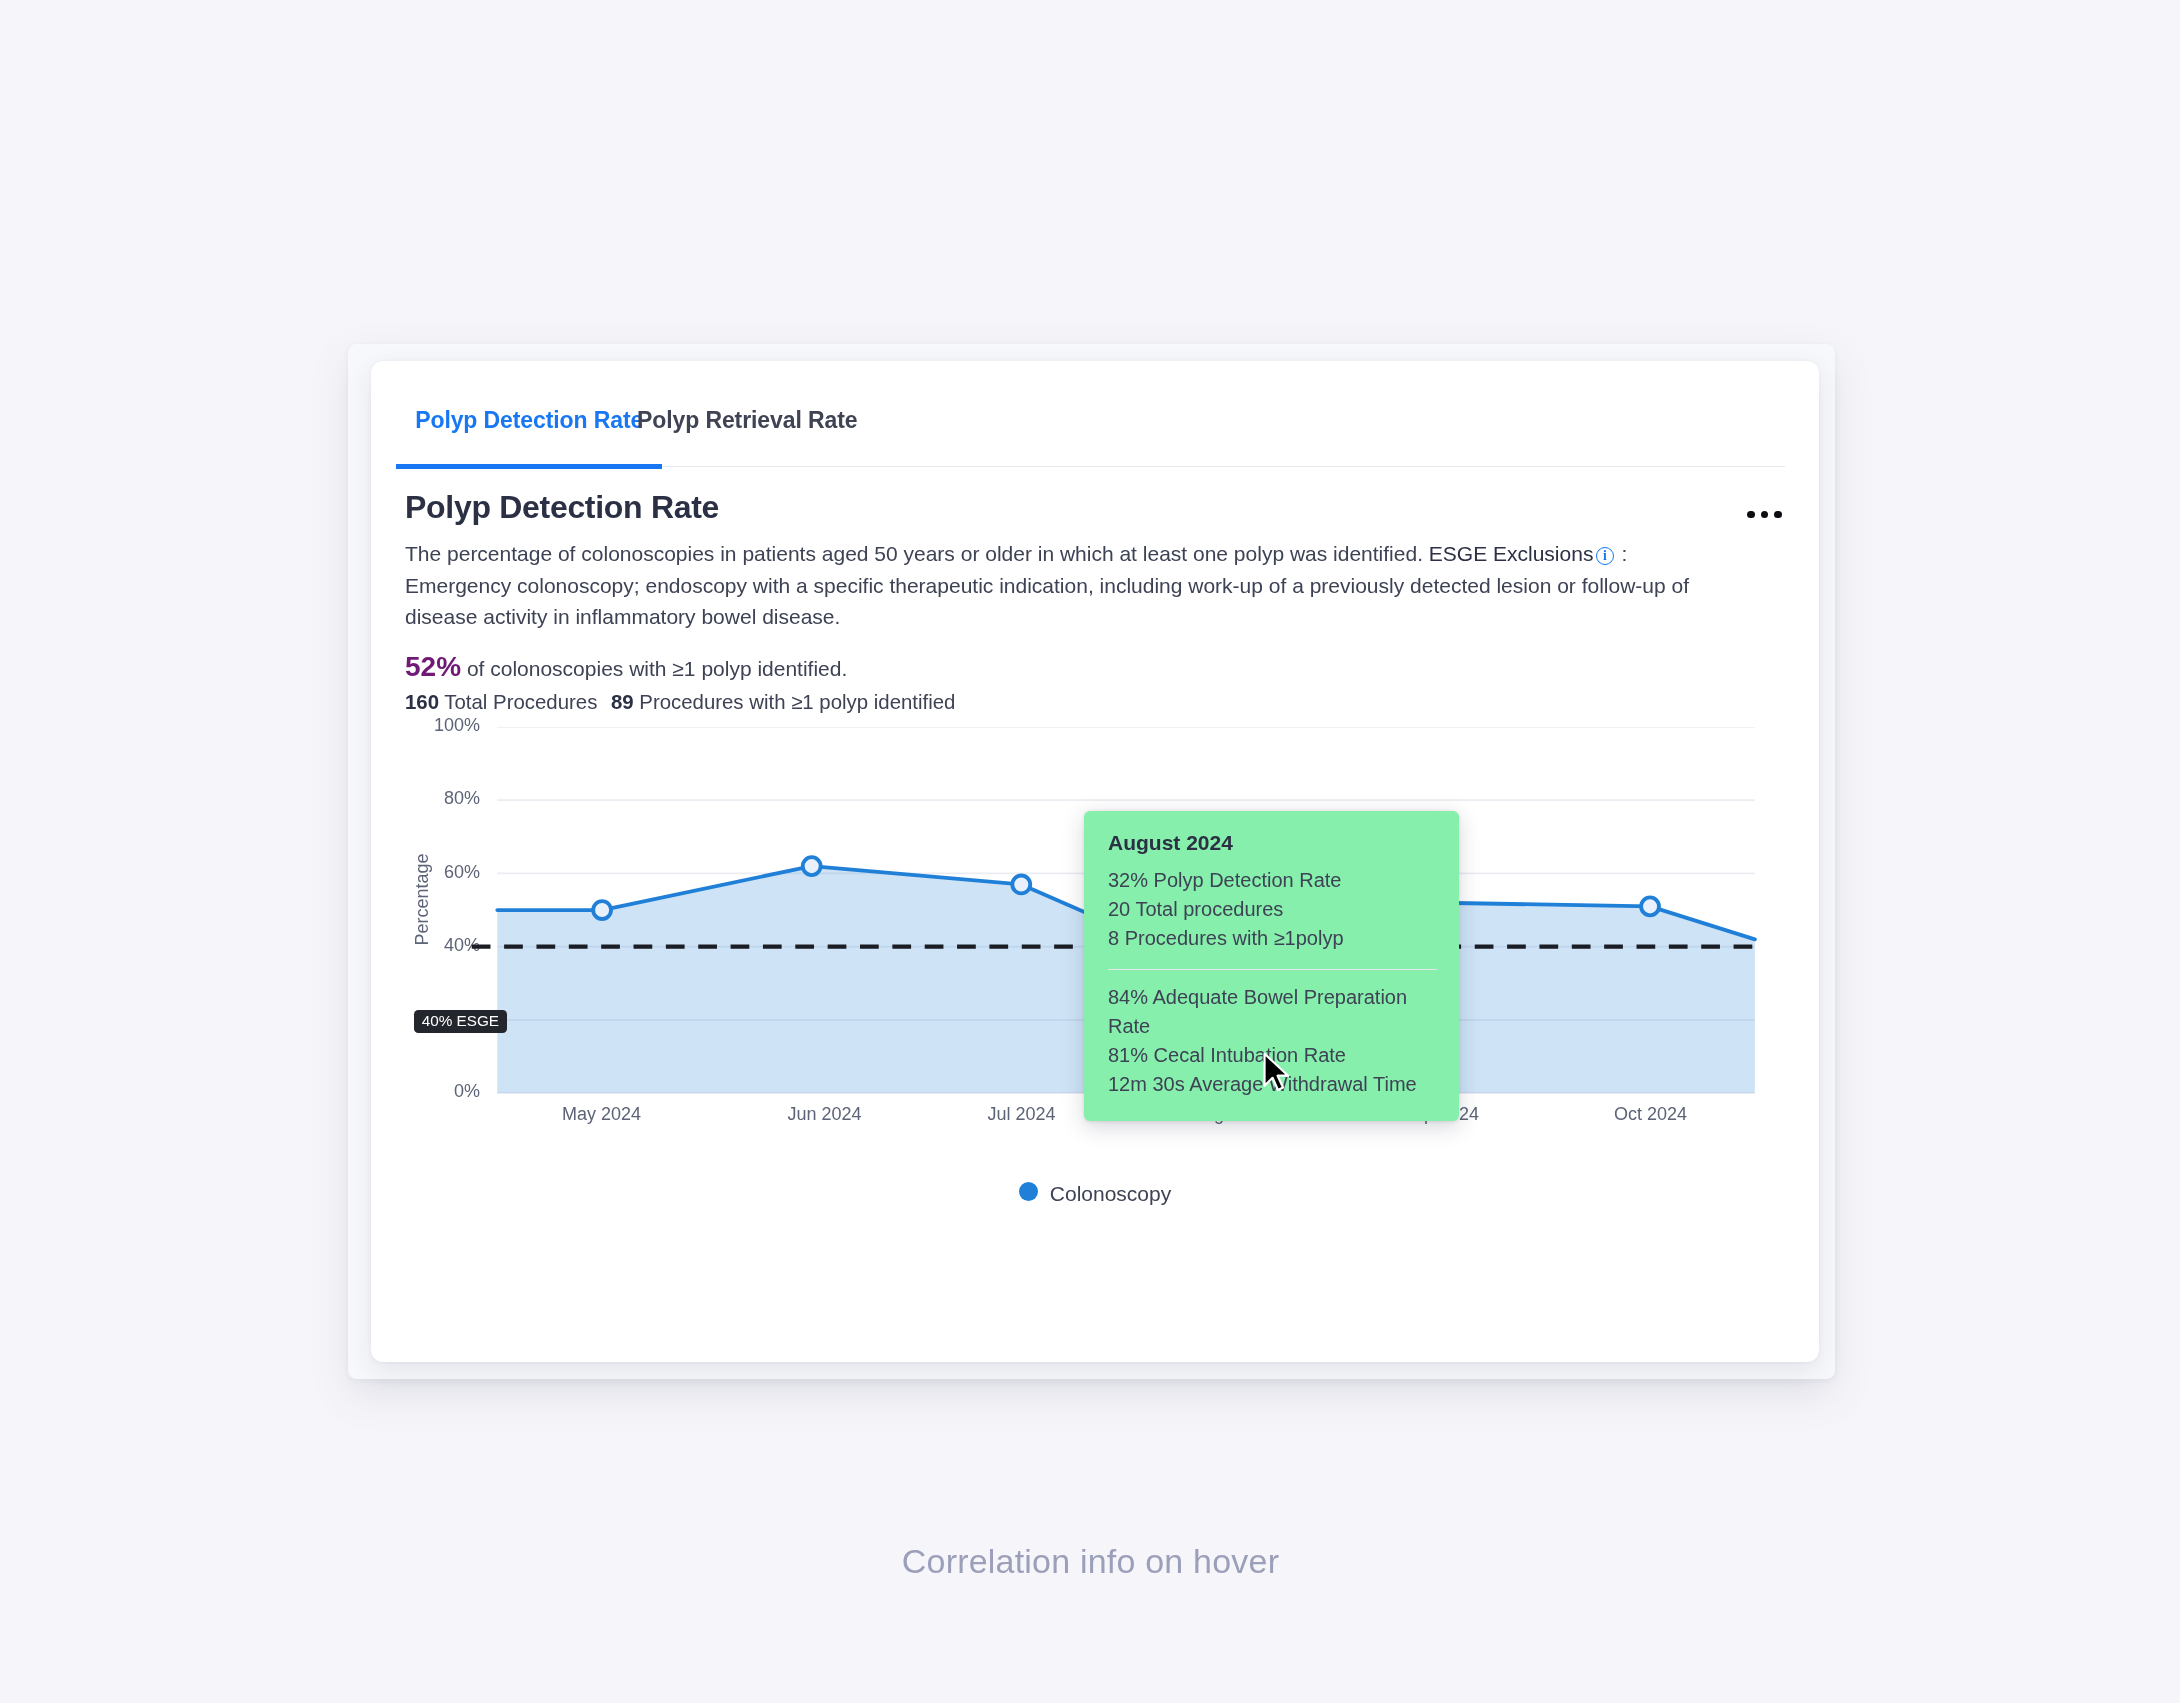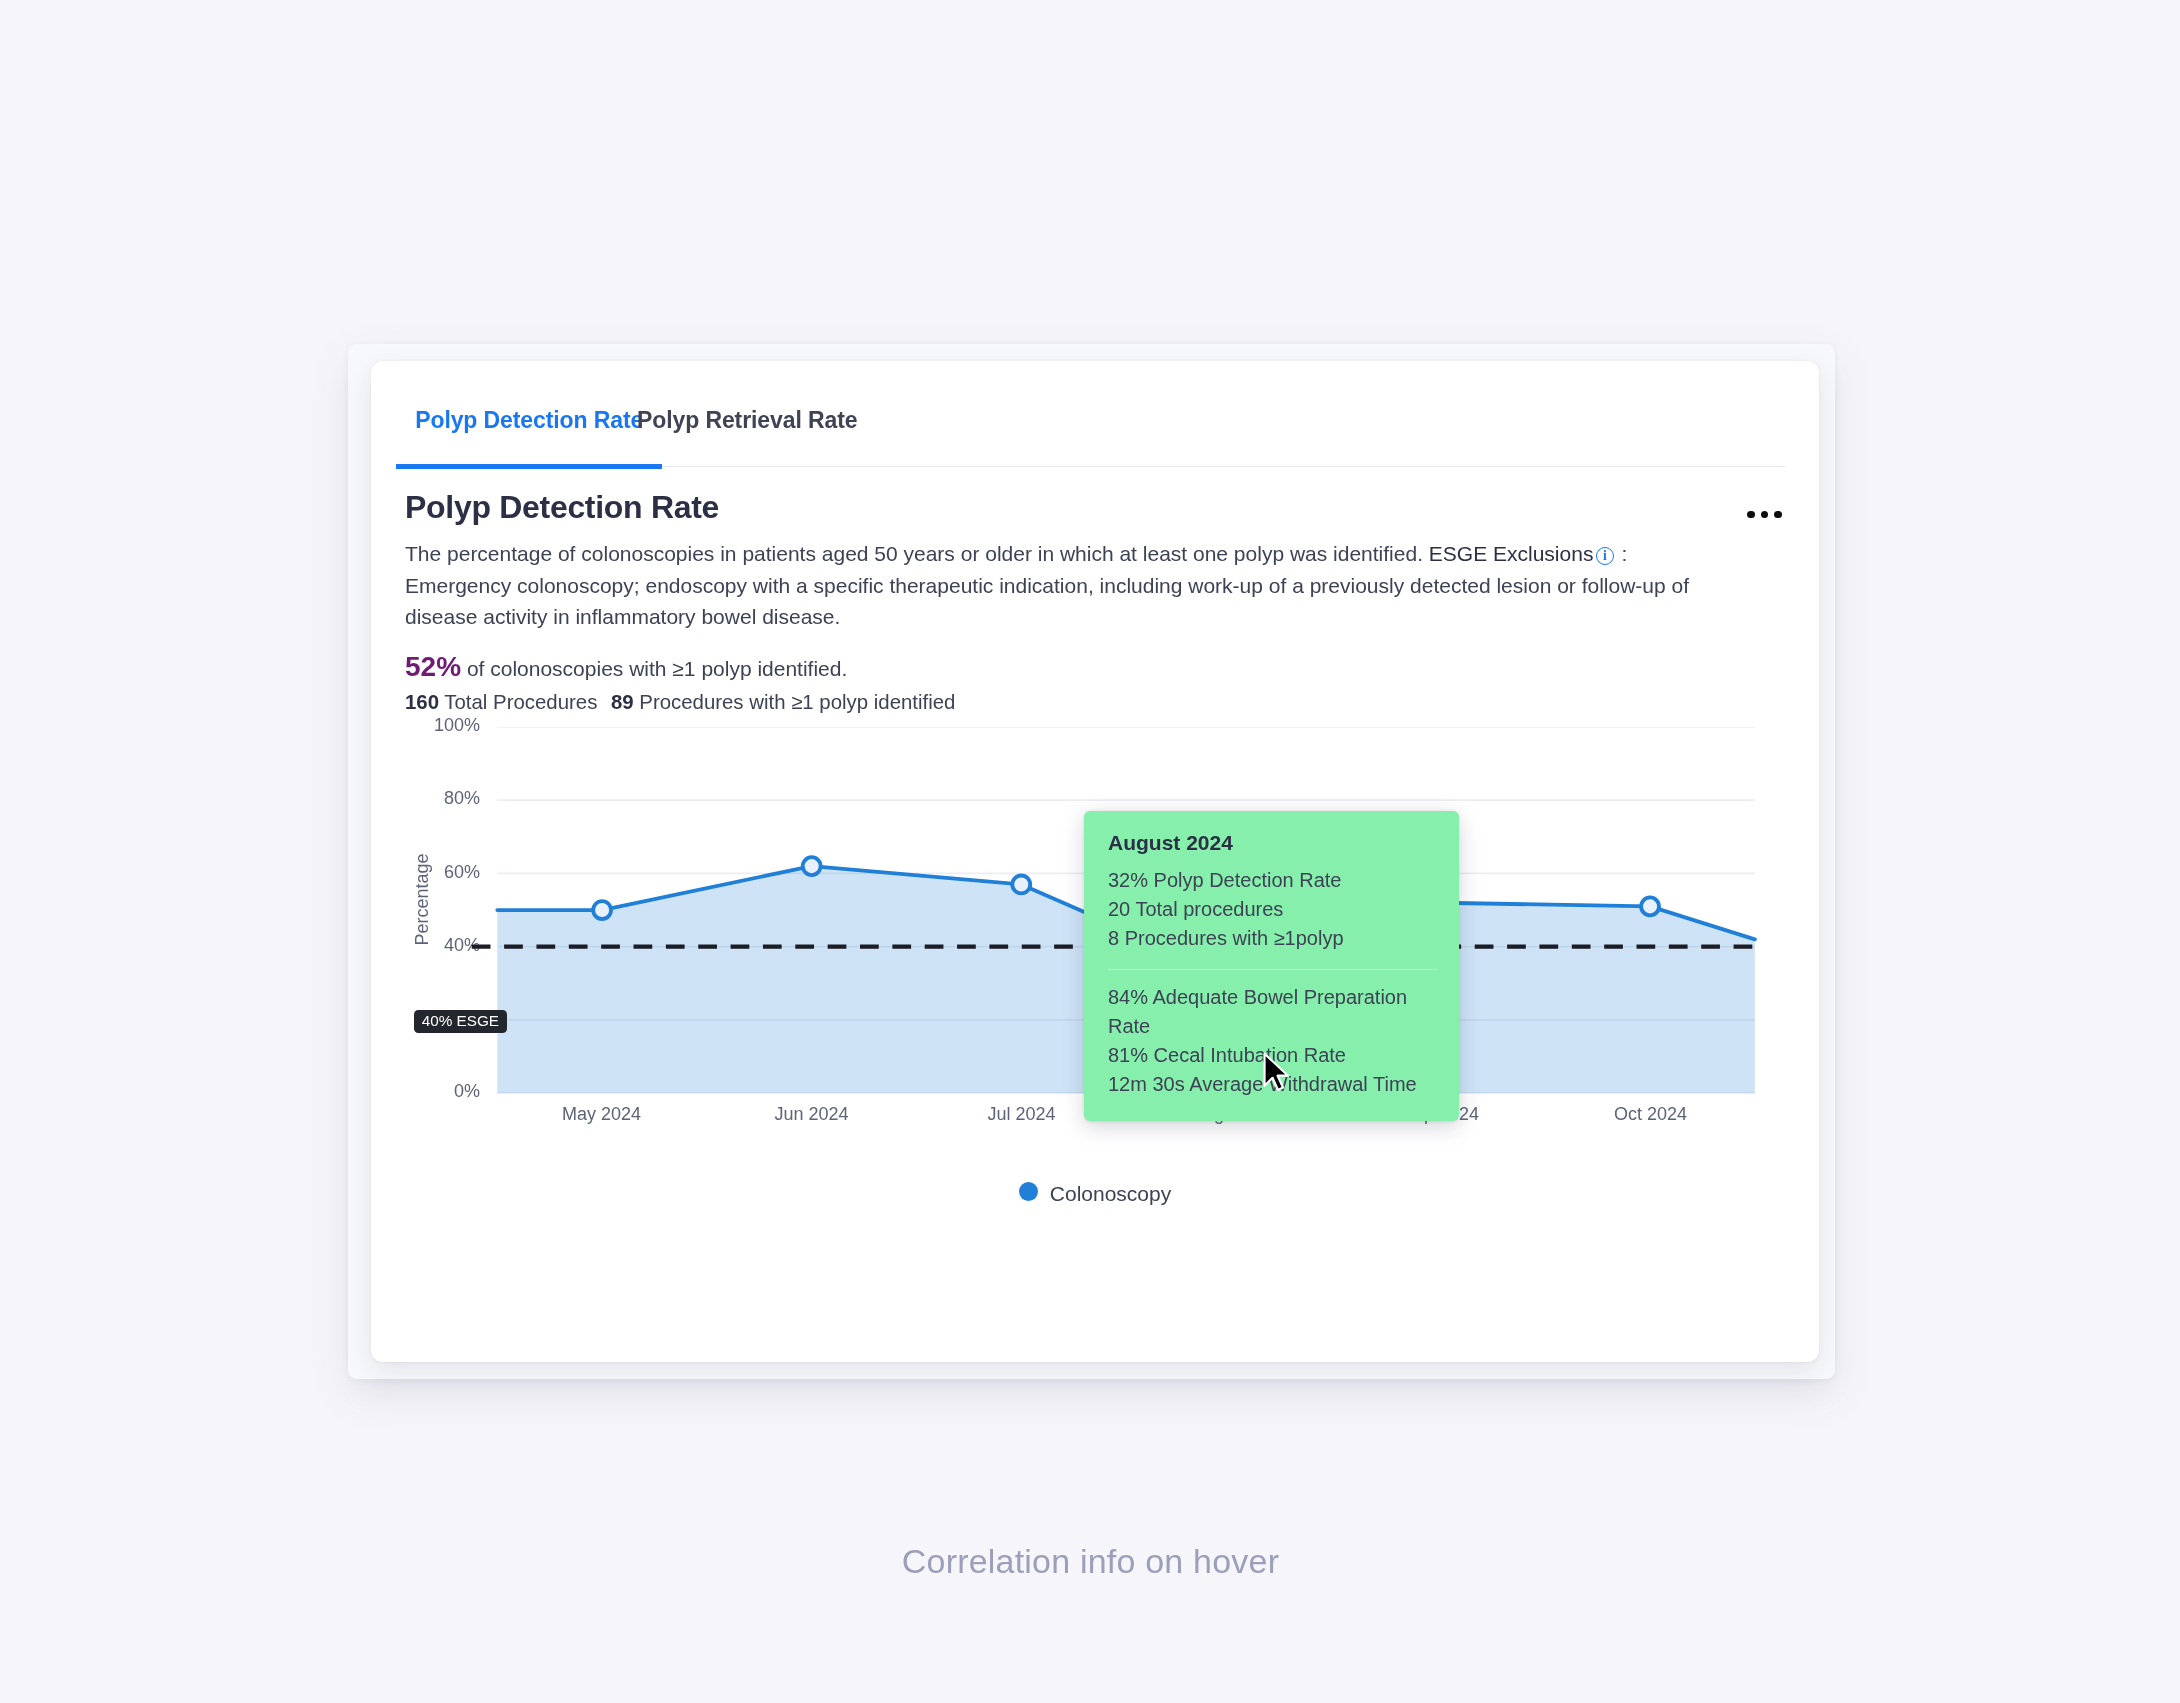--- a/index.html
+++ b/index.html
@@ -254,21 +254,21 @@
           <circle cx="271.0833333333333" cy="215" r="10.5" fill="#e8f1fb" stroke="#2080d8" stroke-width="4.5"></circle>
           <circle cx="517.25" cy="163.39999999999998" r="10.5" fill="#e8f1fb" stroke="#2080d8" stroke-width="4.5"></circle>
           <circle cx="763.4166666666666" cy="184.90000000000003" r="10.5" fill="#e8f1fb" stroke="#2080d8" stroke-width="4.5"></circle>
           <circle cx="1009.5833333333333" cy="292.4" r="10.5" fill="#e8f1fb" stroke="#2080d8" stroke-width="4.5"></circle>
           <circle cx="1255.75" cy="206.4" r="10.5" fill="#e8f1fb" stroke="#2080d8" stroke-width="4.5"></circle>
           <circle cx="1501.9166666666665" cy="210.7" r="10.5" fill="#e8f1fb" stroke="#2080d8" stroke-width="4.5"></circle>
         </svg>
       <div class="esge-badge">40% ESGE</div>
       <div id="xticks">
           <div class="xtick" style="left: 137px;">May 2024</div>
-          <div class="xtick" style="left: 347px;">Jun 2024</div>
+          <div class="xtick" style="left: 360px;">Jun 2024</div>
           <div class="xtick" style="left: 557px;">Jul 2024</div>
           <div class="xtick" style="left: 766px;">Aug 2024</div>
           <div class="xtick" style="left: 976px;">Sep 2024</div>
           <div class="xtick" style="left: 1186px;">Oct 2024</div>
         </div>
       <div class="legend">
         <span class="legend-dot"></span>
         <span class="legend-label">Colonoscopy</span>
       </div>
     </div>

